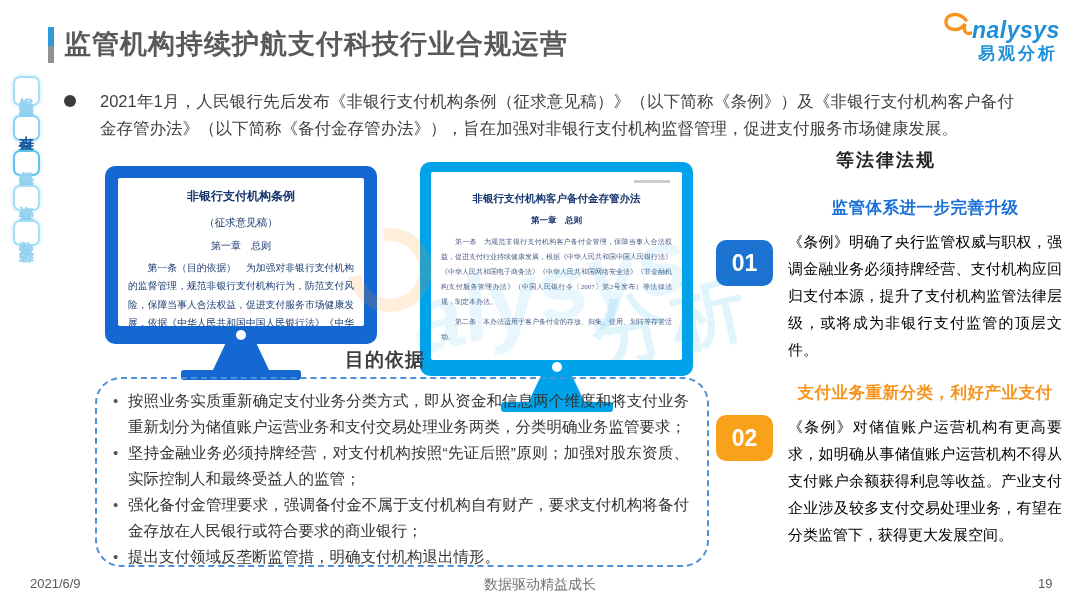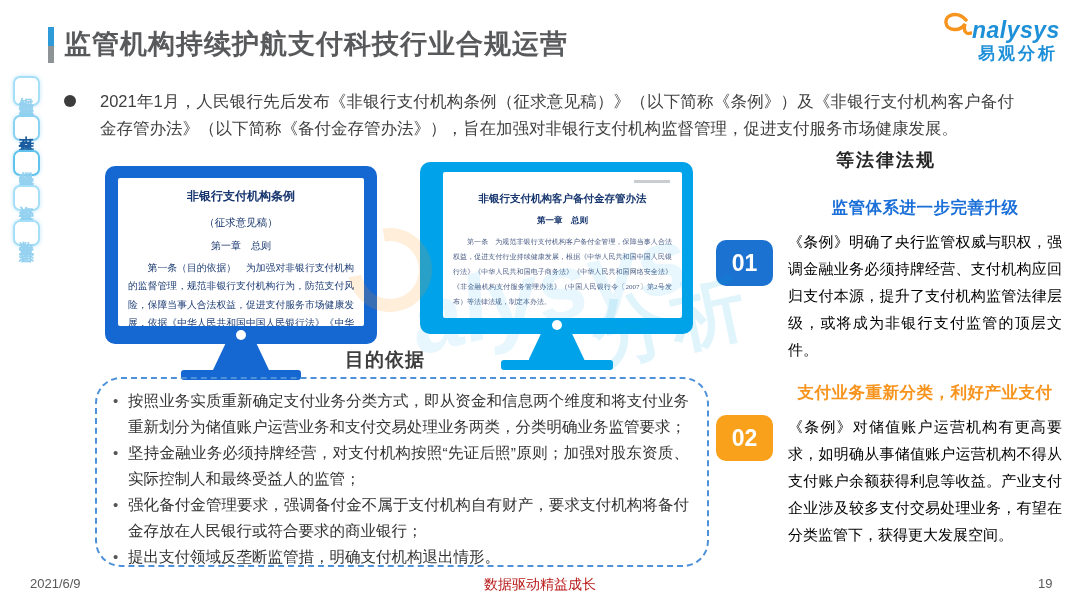--- a/index.html
+++ b/index.html
@@ -41,21 +41,21 @@
     border-radius:50%; background:#ffffff; }
   .m-stand { width:56px; height:26px; margin:0 auto; clip-path:polygon(22% 0,78% 0,100% 100%,0 100%); }
   .m-base { height:10px; margin:0 auto; border-radius:3px; }
   .m1 .m-stand,.m1 .m-base { background:#1567d2; }
   .m2 .m-stand,.m2 .m-base { background:#00a2e9; }
   .m1 { left:105px; top:166px; width:272px; }
   .m1 .m-screen { height:148px; }
   .m1 .m-base { width:120px; }
   .m2 { left:420px; top:162px; width:273px; }
   .m2 .m-frame { padding:10px 11px 16px; }
-  .m2 .m-screen { height:146px;margin-left:12px; }
+  .m2 .m-screen { height:188px; }
   .m2 .m-base { width:112px; }
 
   .s1-title { text-align:center; font-weight:bold; font-size:12px; color:#16356e; margin-top:4px; }
   .s1-sub { text-align:center; font-size:10.5px; color:#16356e; margin-top:11px; }
   .s1-chapter { text-align:center; font-size:10px; color:#16356e; margin-top:9px; }
   .s1-body { font-size:9.8px; line-height:1.88; color:#1c3c74; text-align:justify; margin-top:6px; text-indent:2em; }
 
   .m2-meta { width:36px; height:3px; background:#c9cdd2; margin:2px 2px 0 auto; }
   .serif { font-family:"Liberation Serif","DejaVu Serif",serif; }
   .s2-title { text-align:center; font-weight:bold; font-size:10.5px; color:#17366f; margin-top:9px; }
@@ -82,21 +82,21 @@
   .policy-item { position:absolute; left:788px; width:274px; }
   .pi-1 { top:197px; }
   .pi-2 { top:382px; }
   .pi-title { text-align:center; font-size:16.5px; font-weight:bold; letter-spacing:0.5px; }
   .pi-1 .pi-title { color:#1b6fd8; }
   .pi-2 .pi-title { color:#f7941e; }
   .pi-body { margin-top:9px; font-size:15px; line-height:27px; color:#000000; text-align:justify; }
 
   
   .footer-date { position:absolute; left:30px; top:576px; font-size:13px; color:#595959; }
-  .footer-slogan { position:absolute; left:0; top:576px; width:1080px; text-align:center; font-size:14px; color:#b91c1c; }
+  .footer-slogan { position:absolute; left:0; top:576px; width:1080px; text-align:center; font-size:14px; color:#737373; }
   .footer-page { position:absolute; left:1038px; top:576px; font-size:13px; color:#595959; }
 
   
   .wm { position:absolute; pointer-events:none; z-index:3; }
   .wm-ring { left:348px; top:228px; width:84px; height:84px; border:13px solid rgba(247,148,30,.16);
     border-left-color:transparent; border-radius:50%; transform:rotate(35deg); }
   .wm-en { left:408px; top:238px; font-size:92px; font-weight:bold; font-style:italic;
     color:rgba(0,162,233,.09); transform:rotate(-14deg); }
   .wm-cn { left:592px; top:272px; font-size:74px; font-weight:bold;
     color:rgba(0,162,233,.12); transform:rotate(-12deg); letter-spacing:6px; }

